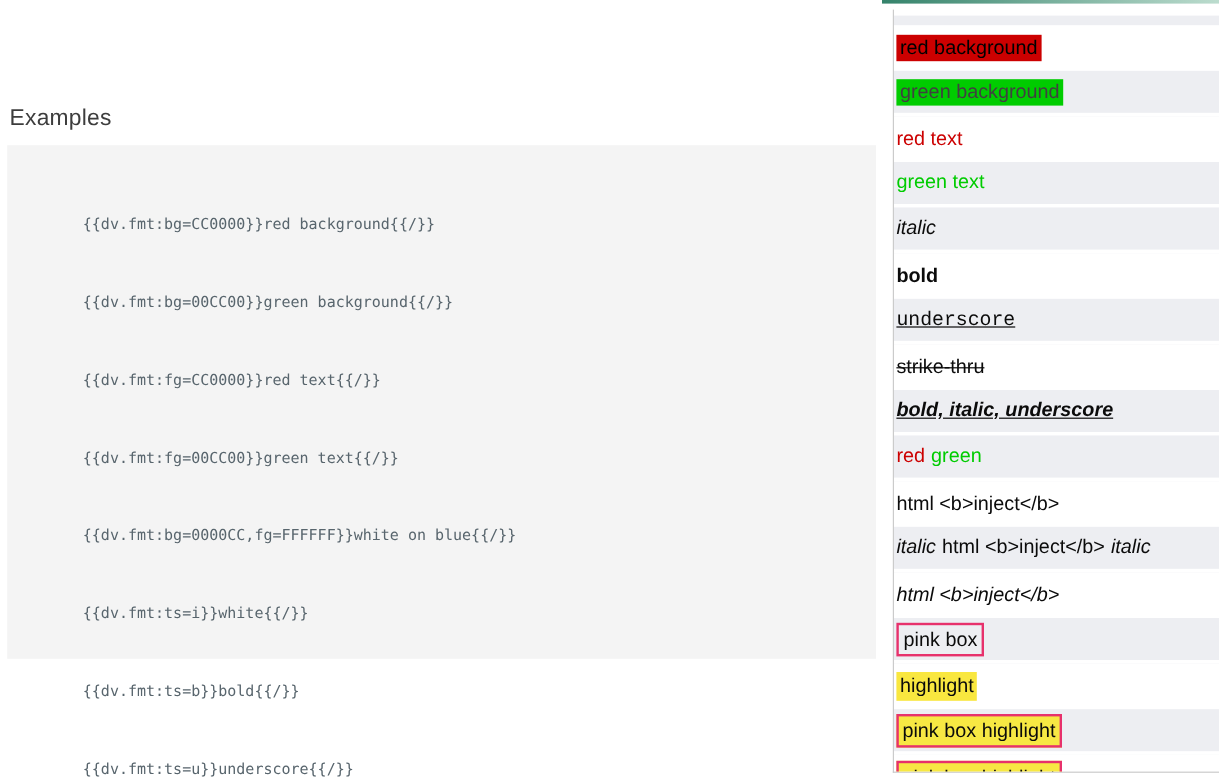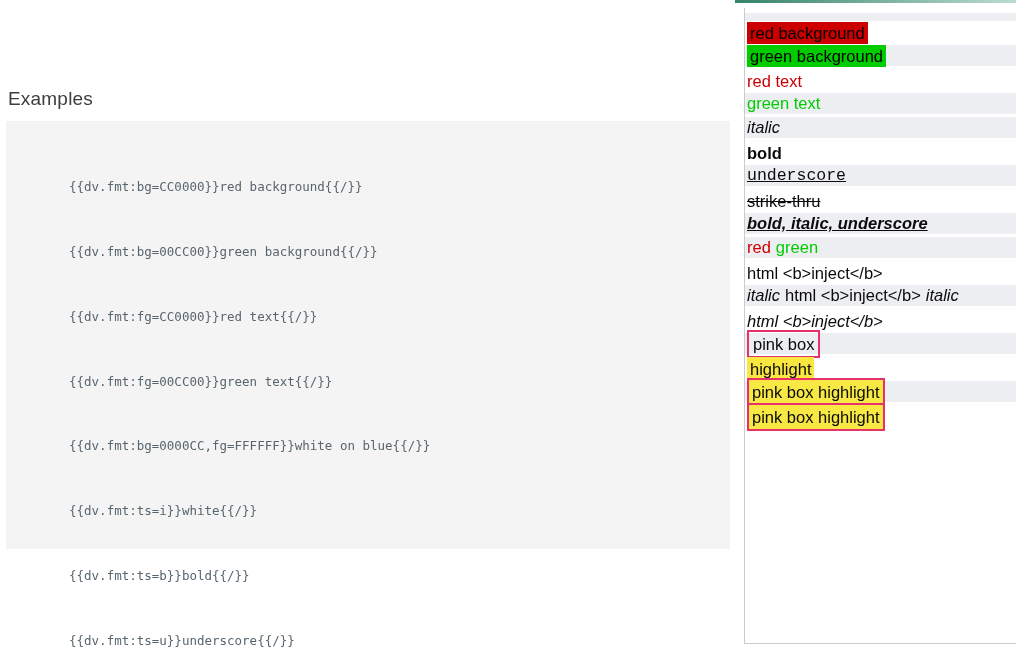--- a/index.html
+++ b/index.html
@@ -28,27 +28,27 @@
   }
   .output-col{
     position:absolute;left:744px;top:8px;width:272px;height:636px;
     box-sizing:border-box;
     border-left:1px solid #cbcbcb;border-bottom:1px solid #cbcbcb;
     overflow:hidden;
     font-size:16.5px;color:#0b0b0b;
   }
   .stub-stripe{height:8px;margin-top:5px;background:#edeef2;}
   .row{
-    height:24px;display:flex;align-items:center;gap:5px;
+    height:38px;display:flex;align-items:center;gap:5px;
     padding-left:2px;box-sizing:border-box;
   }
   .row.striped{background:#edeef2;border-bottom:3px solid #ffffff;}
   .chip{display:inline-block;line-height:22px;padding:0 3px;}
   .bg-red{background:#cc0000;color:#000000;}
-  .bg-green{background:#00cc00;color:#000000;}
+  .bg-green{background:#00cc00;color:#404040;}
   .bg-blue{background:#0000cc;color:#ffffff;}
   .fg-red{color:#cc0000;}
   .fg-green{color:#00cc00;}
   .it{font-style:italic;}
   .b{font-weight:bold;}
   .u{text-decoration:underline;font-family:Liberation Mono, monospace;}
   .s{text-decoration:line-through;}
   .biu{font-weight:bold;font-style:italic;text-decoration:underline;}
   .bwg{background:#00cc00;color:#ffffff;font-weight:bold;}
   .pink-box{display:inline-block;border:2px solid #e7316c;padding:1px 4px;line-height:22px;}

